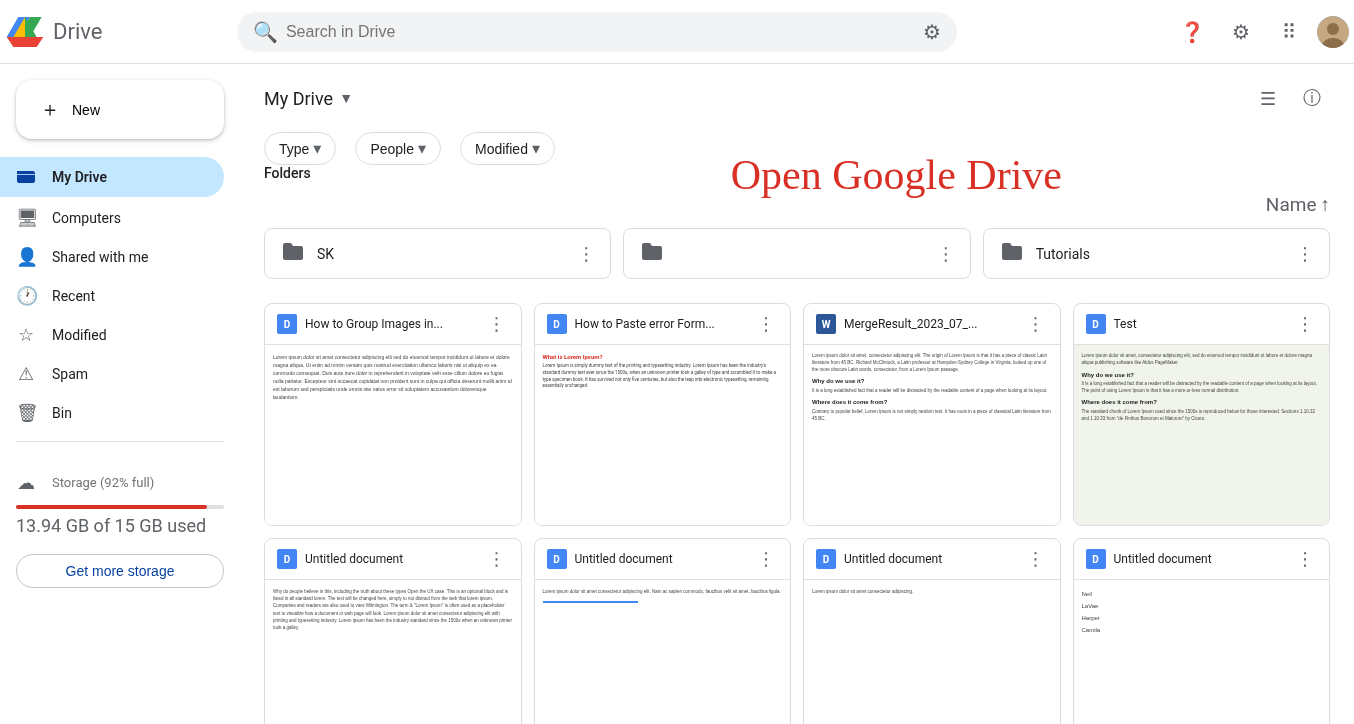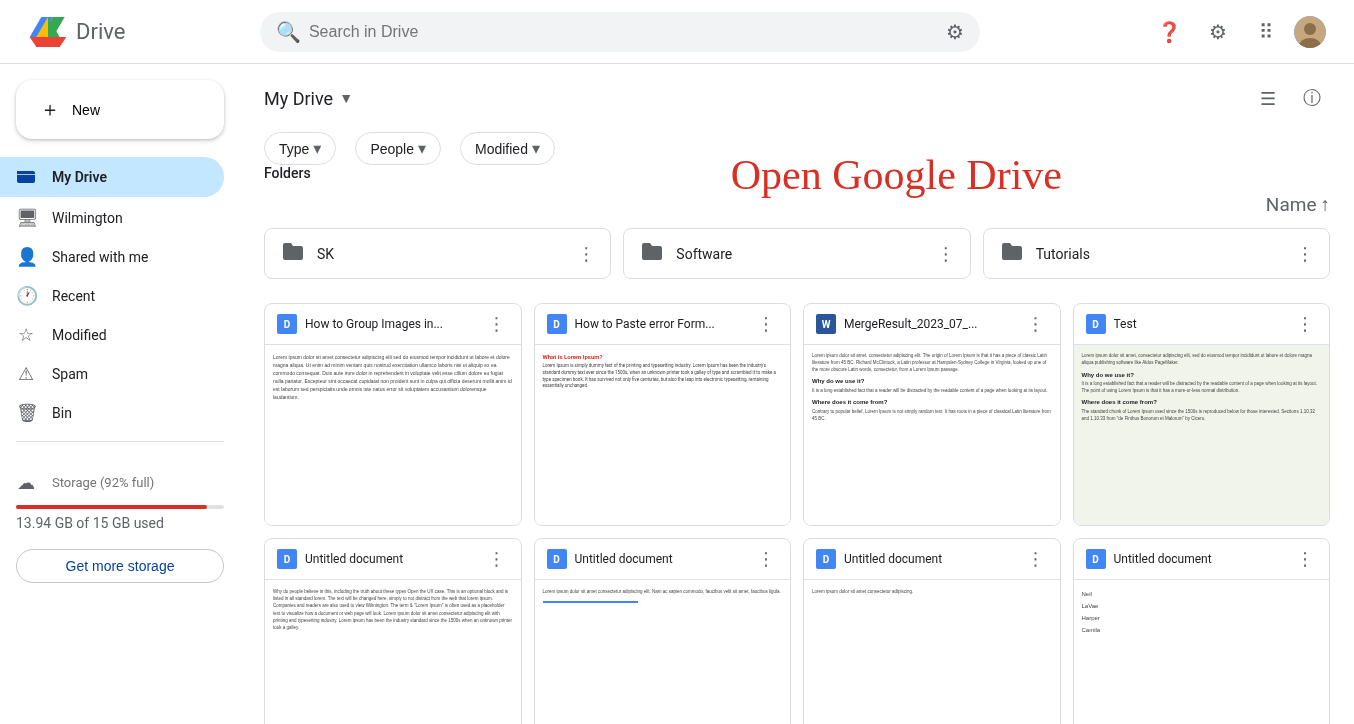--- a/index.html
+++ b/index.html
@@ -1,20 +1,20 @@
 <!DOCTYPE html>
 <html><head>
   <meta charset="utf-8">
   <style>
     * { box-sizing: border-box; margin: 0; padding: 0; }
     body { font-family: 'Google Sans', Roboto, Arial, sans-serif; background: #fff; display: flex; flex-direction: column; height: 724px; overflow: hidden; }
 
     
     .topbar {
-      display: flex; align-items: center; padding: 8px 28px; gap: 12px;
+      display: flex; align-items: center; padding: 8px 5px; gap: 12px;
       height: 64px; border-bottom: 1px solid #e0e0e0; flex-shrink: 0;
     }
     .logo-area { display: flex; align-items: center; gap: 8px; width: 220px; flex-shrink: 0; }
     .logo-icon { width: 40px; height: 40px; }
     .logo-text { font-size: 22px; color: #5f6368; font-weight: 400; }
     .search-bar {
       flex: 1; display: flex; align-items: center; background: #f1f3f4;
       border-radius: 24px; padding: 8px 16px; gap: 8px; max-width: 720px;
     }
     .search-bar input {
@@ -47,21 +47,21 @@
       display: flex; align-items: center; gap: 16px;
       padding: 8px 16px; border-radius: 0 24px 24px 0; cursor: pointer;
       font-size: 14px; color: #202124; margin-right: 16px;
     }
     .sidebar-item.active { background: #c2e7ff; font-weight: 600; }
     .sidebar-item .item-icon { font-size: 18px; color: #5f6368; width: 20px; text-align: center; }
     .sidebar-item.active .item-icon { color: #0842a0; }
     .storage-section { margin-top: 8px; padding: 8px 16px; }
     .storage-bar-bg { background: #e0e0e0; border-radius: 4px; height: 4px; margin: 8px 0 6px; }
     .storage-bar-fill { background: #d93025; height: 4px; border-radius: 4px; }
-    .storage-text { font-size: 14px; color: #5f6368; }
+    .storage-text { font-size: 18px; color: #5f6368; }
     .get-more-btn {
       margin: 8px 16px; padding: 8px 20px; border-radius: 20px;
       border: 1px solid #c5c5c5; background: #fff; cursor: pointer;
       font-size: 14px; color: #0842a0; font-weight: 500;
     }
 
     
     .content { flex: 1; overflow-y: auto; padding: 16px 24px; }
 
     
@@ -206,21 +206,21 @@
             <rect x="1" y="6" width="18" height="12" rx="2" fill="#0842a0"></rect>
             <rect x="1" y="9" width="18" height="1" fill="#adc6f5"></rect>
             <polygon points="1,9 7,9 5,6 1,6" fill="#0842a0"></polygon>
           </svg>
       </span>
       <span>My Drive</span>
     </div>
 
     <div class="sidebar-item">
       <span class="item-icon">🖥</span>
-      <span>Wilmington</span>
+      <span>Computers</span>
     </div>
 
     <div class="sidebar-item">
       <span class="item-icon">👤</span>
       <span>Shared with me</span>
     </div>
 
     <div class="sidebar-item">
       <span class="item-icon">🕐</span>
       <span>Recent</span>
@@ -306,21 +306,20 @@
         </span>
         <span class="folder-name">SK</span>
         <button class="more-btn">⋮</button>
       </div>
       <div class="folder-card">
         <span class="folder-icon">
           <svg width="24" height="20" viewBox="0 0 24 20">
               <path d="M2 4 Q2 2 4 2 L10 2 L12 5 L20 5 Q22 5 22 7 L22 17 Q22 19 20 19 L4 19 Q2 19 2 17 Z" fill="#5f6368"></path>
             </svg>
         </span>
-        <span class="folder-name">Software</span>
         <button class="more-btn">⋮</button>
       </div>
       <div class="folder-card">
         <span class="folder-icon">
           <svg width="24" height="20" viewBox="0 0 24 20">
               <path d="M2 4 Q2 2 4 2 L10 2 L12 5 L20 5 Q22 5 22 7 L22 17 Q22 19 20 19 L4 19 Q2 19 2 17 Z" fill="#5f6368"></path>
             </svg>
         </span>
         <span class="folder-name">Tutorials</span>
         <button class="more-btn">⋮</button>

